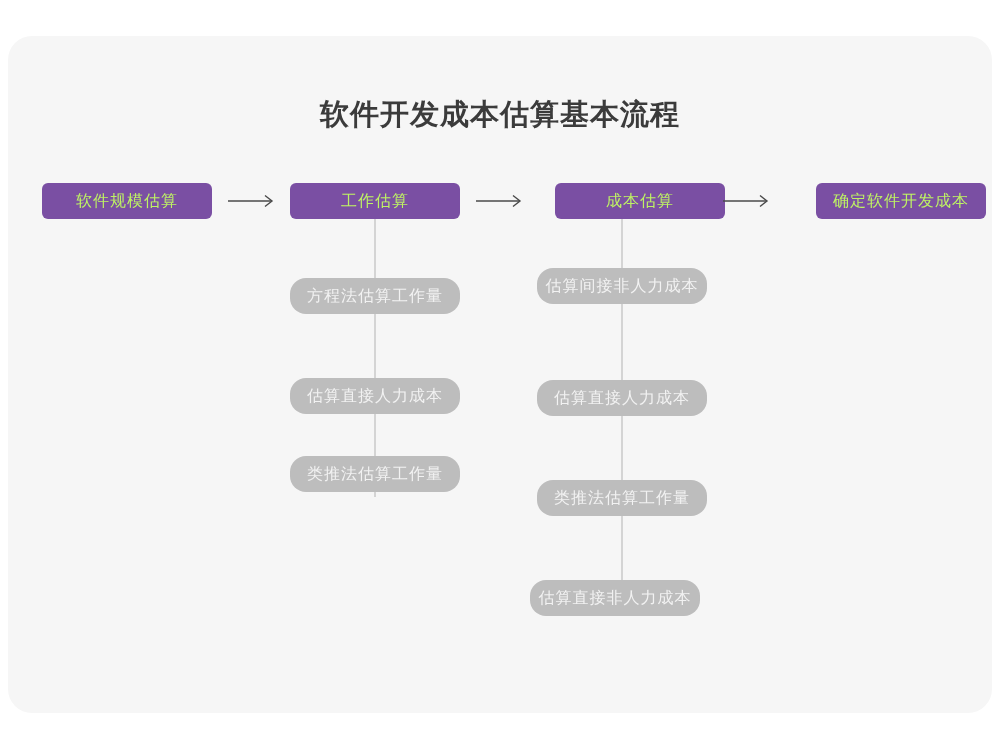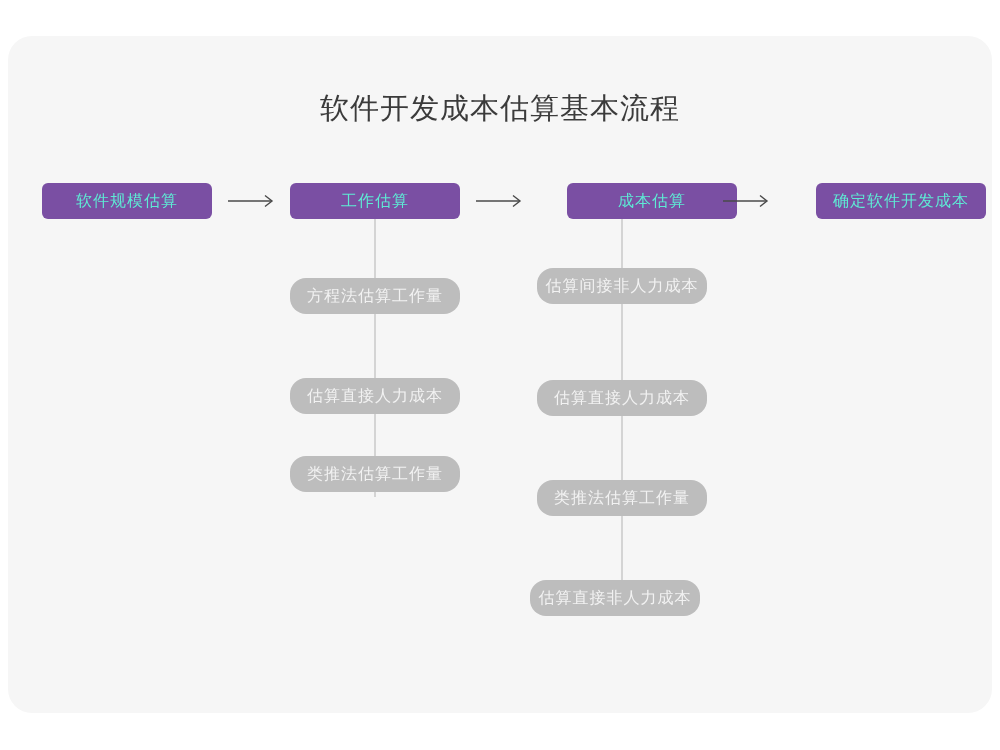--- a/index.html
+++ b/index.html
@@ -13,34 +13,34 @@
   }
   .card {
     position: absolute;
     left: 8px; top: 36px;
     width: 984px; height: 677px;
     background: var(--card-bg, #f6f6f6);
     border-radius: 24px;
   }
   .title {
     position: absolute;
-    left: 0; top: 89px;
+    left: 0; top: 95px;
     width: 1000px;
     text-align: center;
     font-size: 29px;
-    font-weight: 400;
+    font-weight: 700;
     letter-spacing: 1px;
     color: var(--title-text, #3b3b3b);
   }
   .pnode {
     position: absolute;
     top: 183px;
     width: 170px; height: 36px;
     background: var(--primary, #7a4fa3);
-    color: #5eead4;
+    color: #bef264;
     border-radius: 6px;
     display: flex; align-items: center; justify-content: center;
     font-size: 16px;
     letter-spacing: 1px;
     z-index: 2;
     box-sizing: border-box;
   }
   .gnode {
     position: absolute;
     width: 170px; height: 36px;
@@ -89,21 +89,21 @@
 
 <div class="pnode" style="left:290px">工作估算</div>
 
 <div class="arrow" style="left:475px">
   <svg width="48" height="14" viewBox="0 0 48 14">
     <line x1="1" y1="7" x2="44" y2="7"></line>
     <polyline points="38,1.5 45,7 38,12.5"></polyline>
   </svg>
 </div>
 
-<div class="pnode" style="left:567px">成本估算</div>
+<div class="pnode" style="left:555px">成本估算</div>
 
 <div class="arrow" style="left:722px">
   <svg width="48" height="14" viewBox="0 0 48 14">
     <line x1="1" y1="7" x2="44" y2="7"></line>
     <polyline points="38,1.5 45,7 38,12.5"></polyline>
   </svg>
 </div>
 
 <div class="pnode" style="left:816px">确定软件开发成本</div>
 

